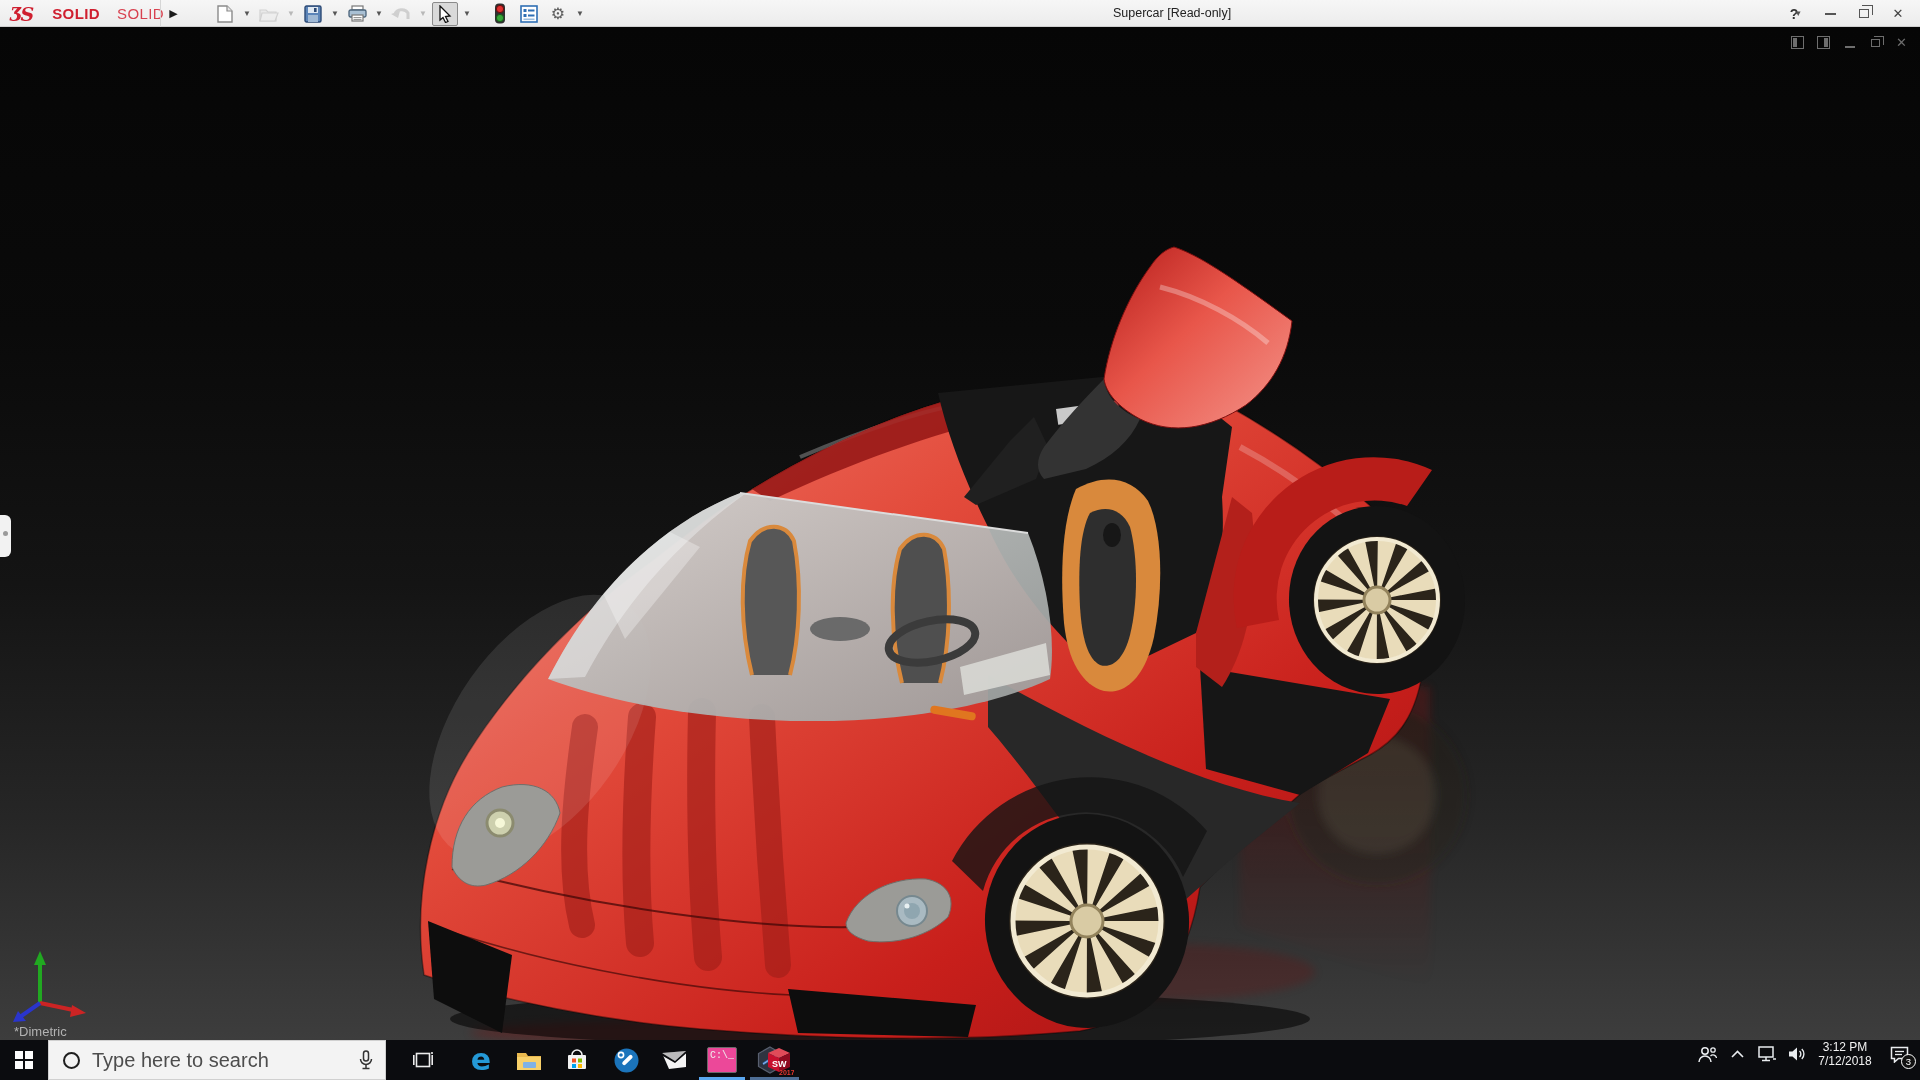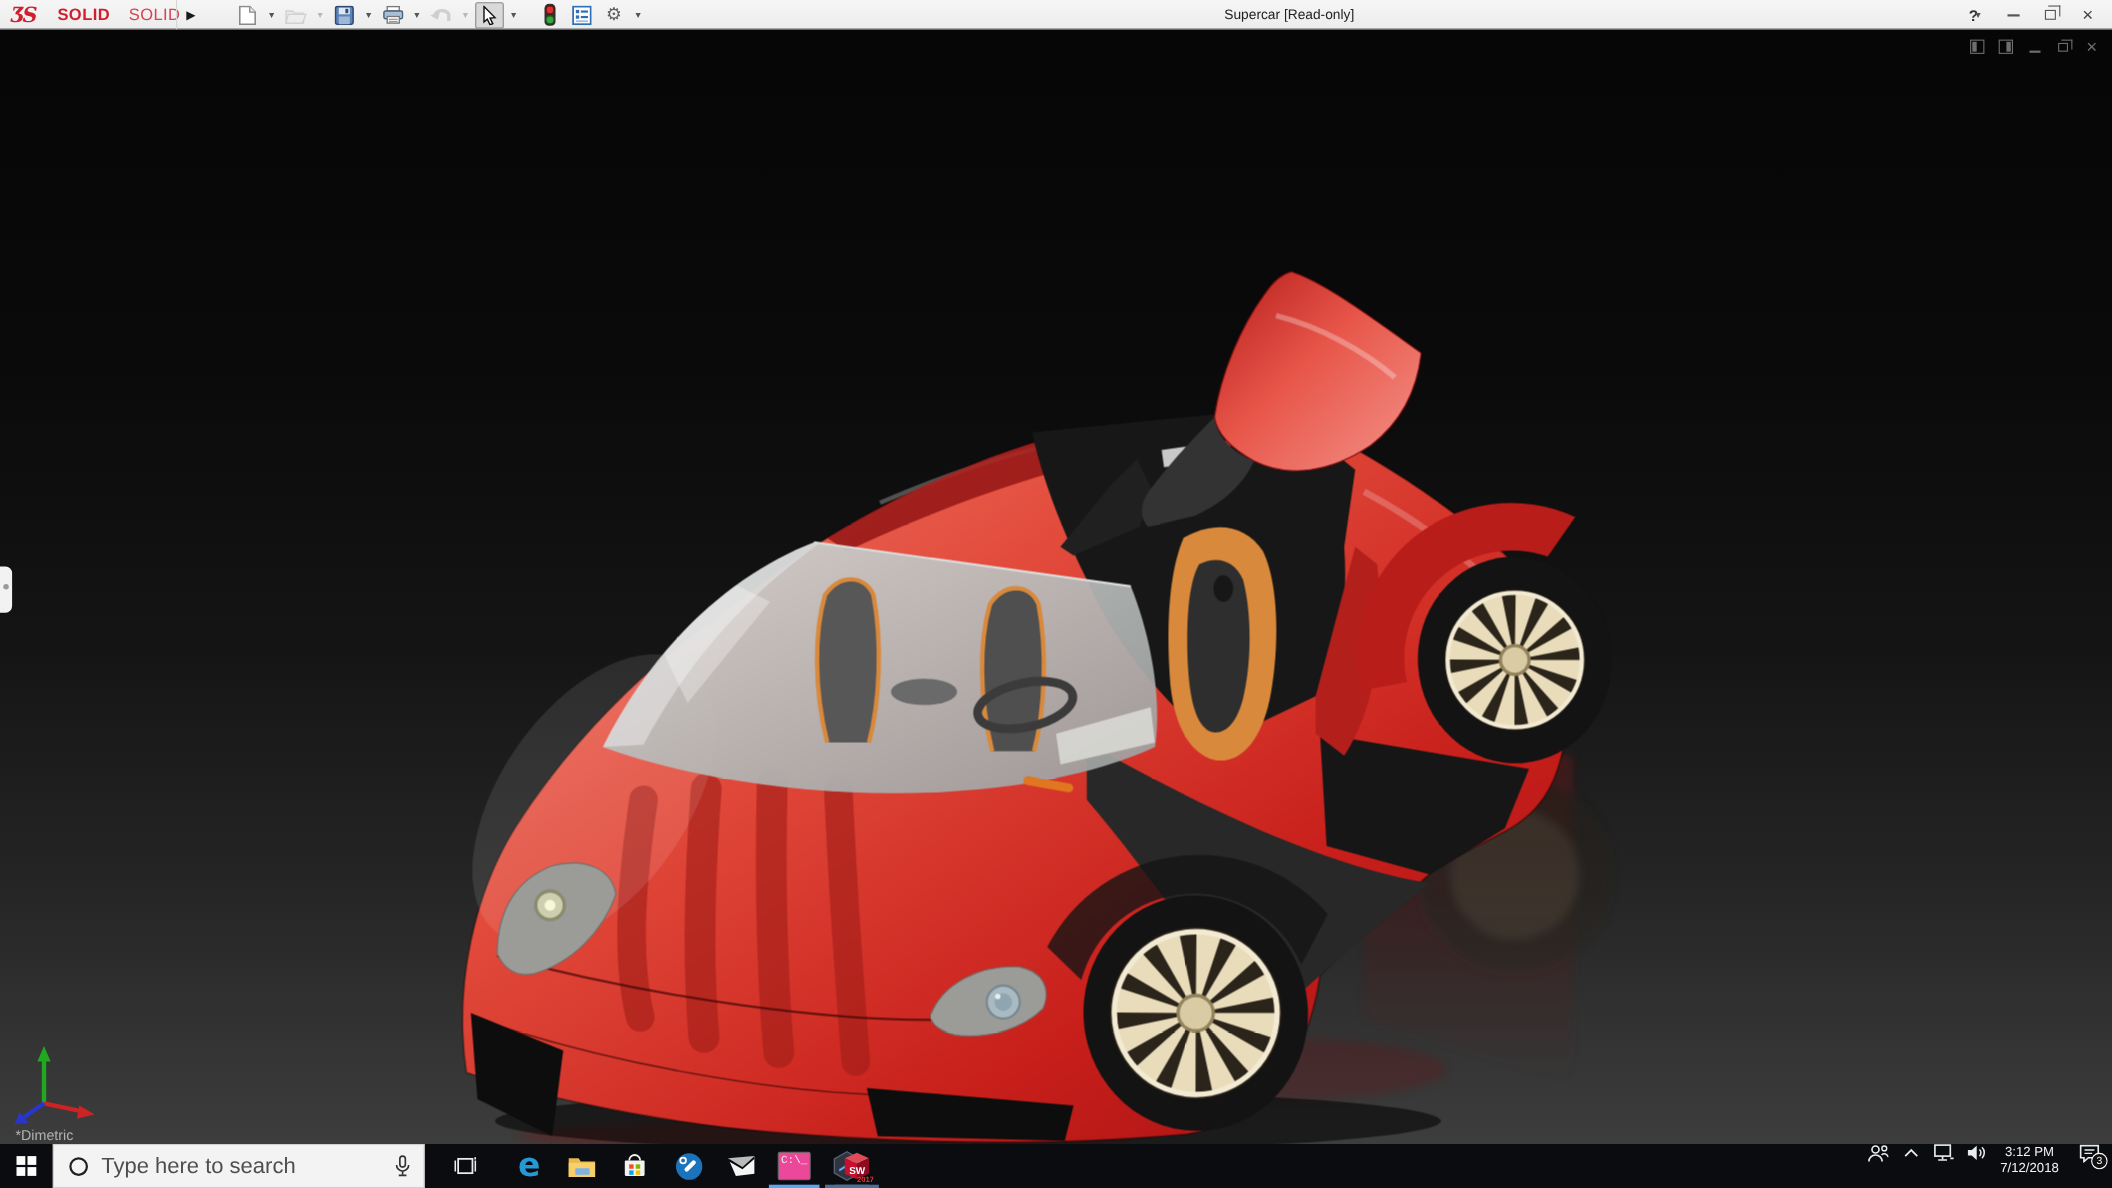--- a/index.html
+++ b/index.html
@@ -66,21 +66,21 @@
     display:flex; align-items:center; border:1px solid #d0d0d0; }
   #searchbox .ring { width:17px; height:17px; border:2px solid #1f1f1f; border-radius:50%; margin:0 12px 0 14px; }
   #searchbox input { flex:1; border:none; outline:none; background:transparent; font-size:20px; color:#333;
     font-family:"Liberation Sans", sans-serif; }
   #searchbox input::placeholder { color:#4d4d4d; }
   #searchbox .mic { margin-right:12px; }
   .app-slot { position:absolute; top:0; width:46px; height:40px; display:flex; align-items:center;
     justify-content:center; cursor:pointer; }
   .underline { position:absolute; bottom:0; left:3px; right:3px; height:3px; background:#4e6e96; }
   .underline.hot { background:#5aa7f0; left:0; right:0; }
-  #tray { position:absolute; right:0; top:0; height:28px; display:flex; align-items:flex-end; }
+  #tray { position:absolute; right:0; top:0; height:28px; display:flex; align-items:center; }
   .tray-ico { width:30px; height:40px; display:flex; align-items:center; justify-content:center;
     color:#e9ecef; cursor:pointer; }
   #clock { width:66px; text-align:center; color:#f2f2f2; font-size:12px; line-height:14px; cursor:pointer; }
   #action-center { position:relative; width:42px; height:40px; display:flex; align-items:center;
     justify-content:center; cursor:pointer; }
   #ac-badge { position:absolute; right:4px; bottom:5px; min-width:15px; height:15px; border-radius:50%;
     background:#111; border:1px solid #fff; color:#fff; font-size:9.5px; line-height:13px; text-align:center; }
   .edge-e { font-size:30px; font-weight:bold; color:#2499d6; font-family:"DejaVu Sans", sans-serif; line-height:1; }
   .cmd-box { width:30px; height:26px; background:#ec4899; border:1px solid #6a6a6a; border-radius:2px;
     font-family:"Liberation Mono", monospace; font-size:10px; color:#eee; padding:2px 0 0 2px; }

